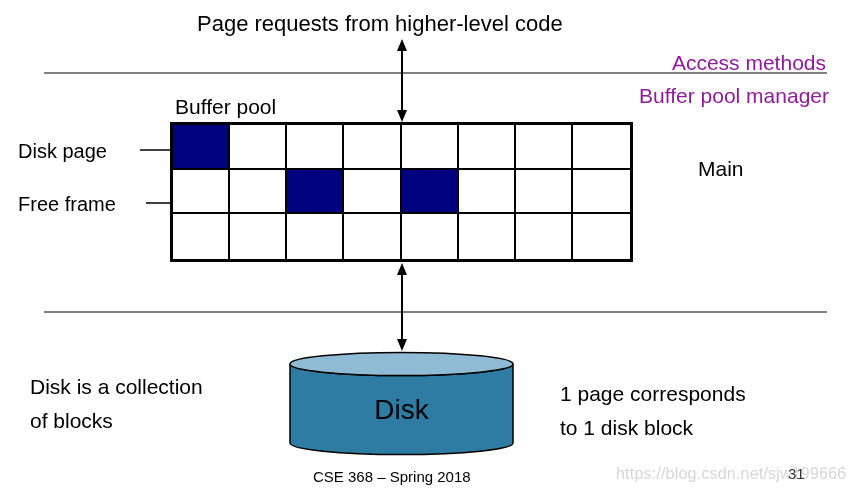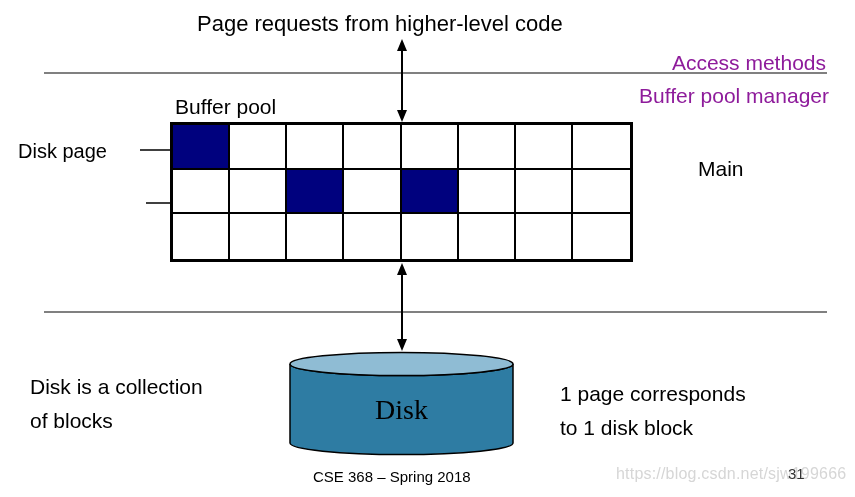--- a/index.html
+++ b/index.html
@@ -87,24 +87,25 @@
       <div class="cell last-row"></div>
       <div class="cell last-row"></div>
       <div class="cell last-row"></div>
       <div class="cell last-row"></div>
       <div class="cell last-row"></div>
       <div class="cell last-row"></div>
       <div class="cell last-col last-row"></div>
     </div>
 
   <div class="abs label19" style="left:18px;top:140px;">Disk page</div>
+  <div class="abs label19" style="left:18px;top:193px;">Free frame</div>
 
   <div class="abs label20" style="left:698px;top:157px;">Main</div>
 
-  <div class="abs disk-label" style="left:290px;top:394px;width:223px;font-family:Liberation Serif, serif;">Disk</div>
+  <div class="abs disk-label" style="left:290px;top:394px;width:223px;">Disk</div>
 
   <div class="abs note" style="left:30px;top:370px;">Disk is a collection</div>
   <div class="abs note" style="left:30px;top:404px;">of blocks</div>
 
   <div class="abs note" style="left:560px;top:377px;">1 page corresponds</div>
   <div class="abs note" style="left:560px;top:411px;">to 1 disk block</div>
 
   <div class="abs watermark" style="left:616px;top:465px;text-align:right;">https://blog.csdn.net/sjw199666</div>
   <div class="abs footer" style="left:313px;top:468px;">CSE 368 – Spring 2018</div>
   <div class="abs pagenum" style="left:788px;top:465px;">31</div>

